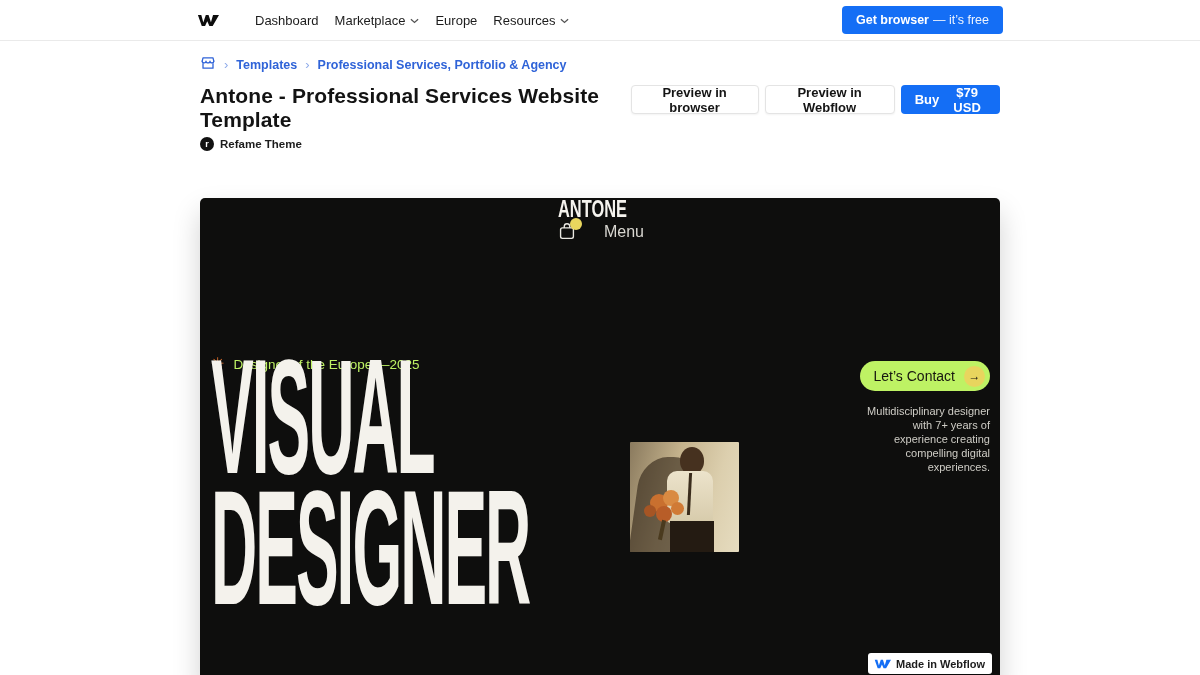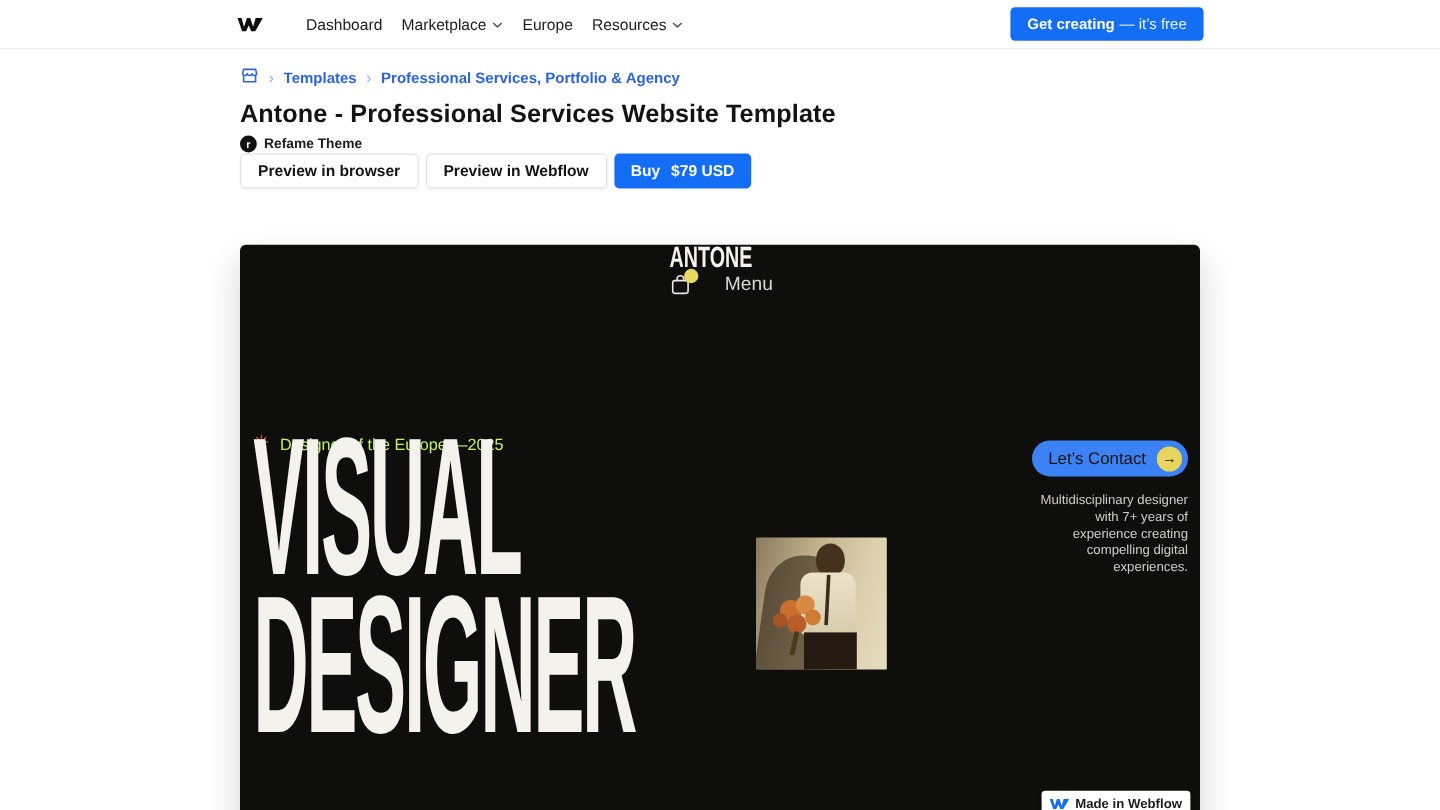--- a/index.html
+++ b/index.html
@@ -21,21 +21,21 @@
   .nav-cta .r { font-weight:400; opacity:.92; }
 
   
   .content { width:800px; margin:0 auto; }
 
   .breadcrumb { margin-top:15px; display:flex; align-items:center; gap:8px;
     color:#2f63d8; font-size:12.5px; font-weight:600; }
   .breadcrumb .sep { color:#2f63d8; opacity:.55; font-size:13px; font-weight:400; }
   .bc-link { cursor:pointer; }
 
-  .title-row { margin-top:11px; display:flex; align-items:flex-start;flex-direction:column; }
+  .title-row { margin-top:11px; display:flex; align-items:flex-start; }
   .page-title { font-size:21px; font-weight:700; color:#131313; letter-spacing:.1px; }
   .author-row { margin-top:5px; display:flex; align-items:center; gap:6px; }
   .avatar { width:14px; height:14px; border-radius:50%; background:#111; color:#fff;
     font-size:9px; font-weight:700; display:flex; align-items:center; justify-content:center; }
   .author-name { font-size:11.5px; font-weight:700; color:#1c1c1c; }
 
   .actions { display:flex; gap:6px; padding-top:1px; }
   .btn { height:29px; border-radius:4px; font-size:13px; font-weight:600; cursor:pointer;
     display:flex; align-items:center; padding:0 14px;
     font-family:"Liberation Sans",sans-serif; }
@@ -55,21 +55,21 @@
   .tpl-hright { display:flex; align-items:center; gap:26px; }
   .bag-wrap { position:relative; width:22px; height:22px; cursor:pointer; }
   .bag-dot { position:absolute; top:-3px; right:-4px; width:12px; height:12px;
     border-radius:50%; background:#e9d75e; }
   .tpl-menu { color:#d9d7d1; font-size:16px; cursor:pointer; }
 
   .tagline { position:absolute; left:11px; top:158px; display:flex; align-items:center; gap:9px; }
   .tag-ast { color:#e8722c; font-size:16px; line-height:1; }
   .tag-text { color:#bef264; font-size:13.5px; }
 
-  .contact-pill { position:absolute; right:10px; top:163px; height:30px; background:#3b82f6;
+  .contact-pill { position:absolute; right:10px; top:163px; height:30px; background:#bef264;
     border-radius:999px; display:flex; align-items:center; gap:9px; padding:0 5px 0 14px;
     cursor:pointer; }
   .contact-label { font-size:14px; color:#17150f; font-weight:500; }
   .contact-arrow { width:21px; height:21px; border-radius:50%; background:#e8d55e;
     display:flex; align-items:center; justify-content:center; font-size:12px; color:#17150f; }
 
   .tpl-desc { position:absolute; right:10px; top:206px; width:133px; text-align:right;
     color:#cfcdc6; font-size:11px; line-height:1.28; }
 
   .hero-word { position:absolute; left:11px; color:#f4f2ec; font-weight:700; font-size:64px;
@@ -129,21 +129,21 @@
         <span>Europe</span>
       </span>
       <span class="nav-item">
         <span>Resources</span>
         <svg class="chev" width="9" height="6" viewBox="0 0 10 6">
             <path d="M1 1l4 3.6L9 1" fill="none" stroke="#555" stroke-width="1.4"></path>
           </svg>
       </span>
     </div>
     <button class="nav-cta">
-      <span class="b">Get creating</span>
+      <span class="b">Get browser</span>
       <span class="r">— it’s free</span>
     </button>
   </div>
 </div>
 
 <div class="content">
 
   <div class="breadcrumb">
     <span>
       <svg width="16" height="14" viewBox="0 0 16 14" fill="none" stroke="#2f63d8" stroke-width="1.3" stroke-linecap="round" stroke-linejoin="round">

